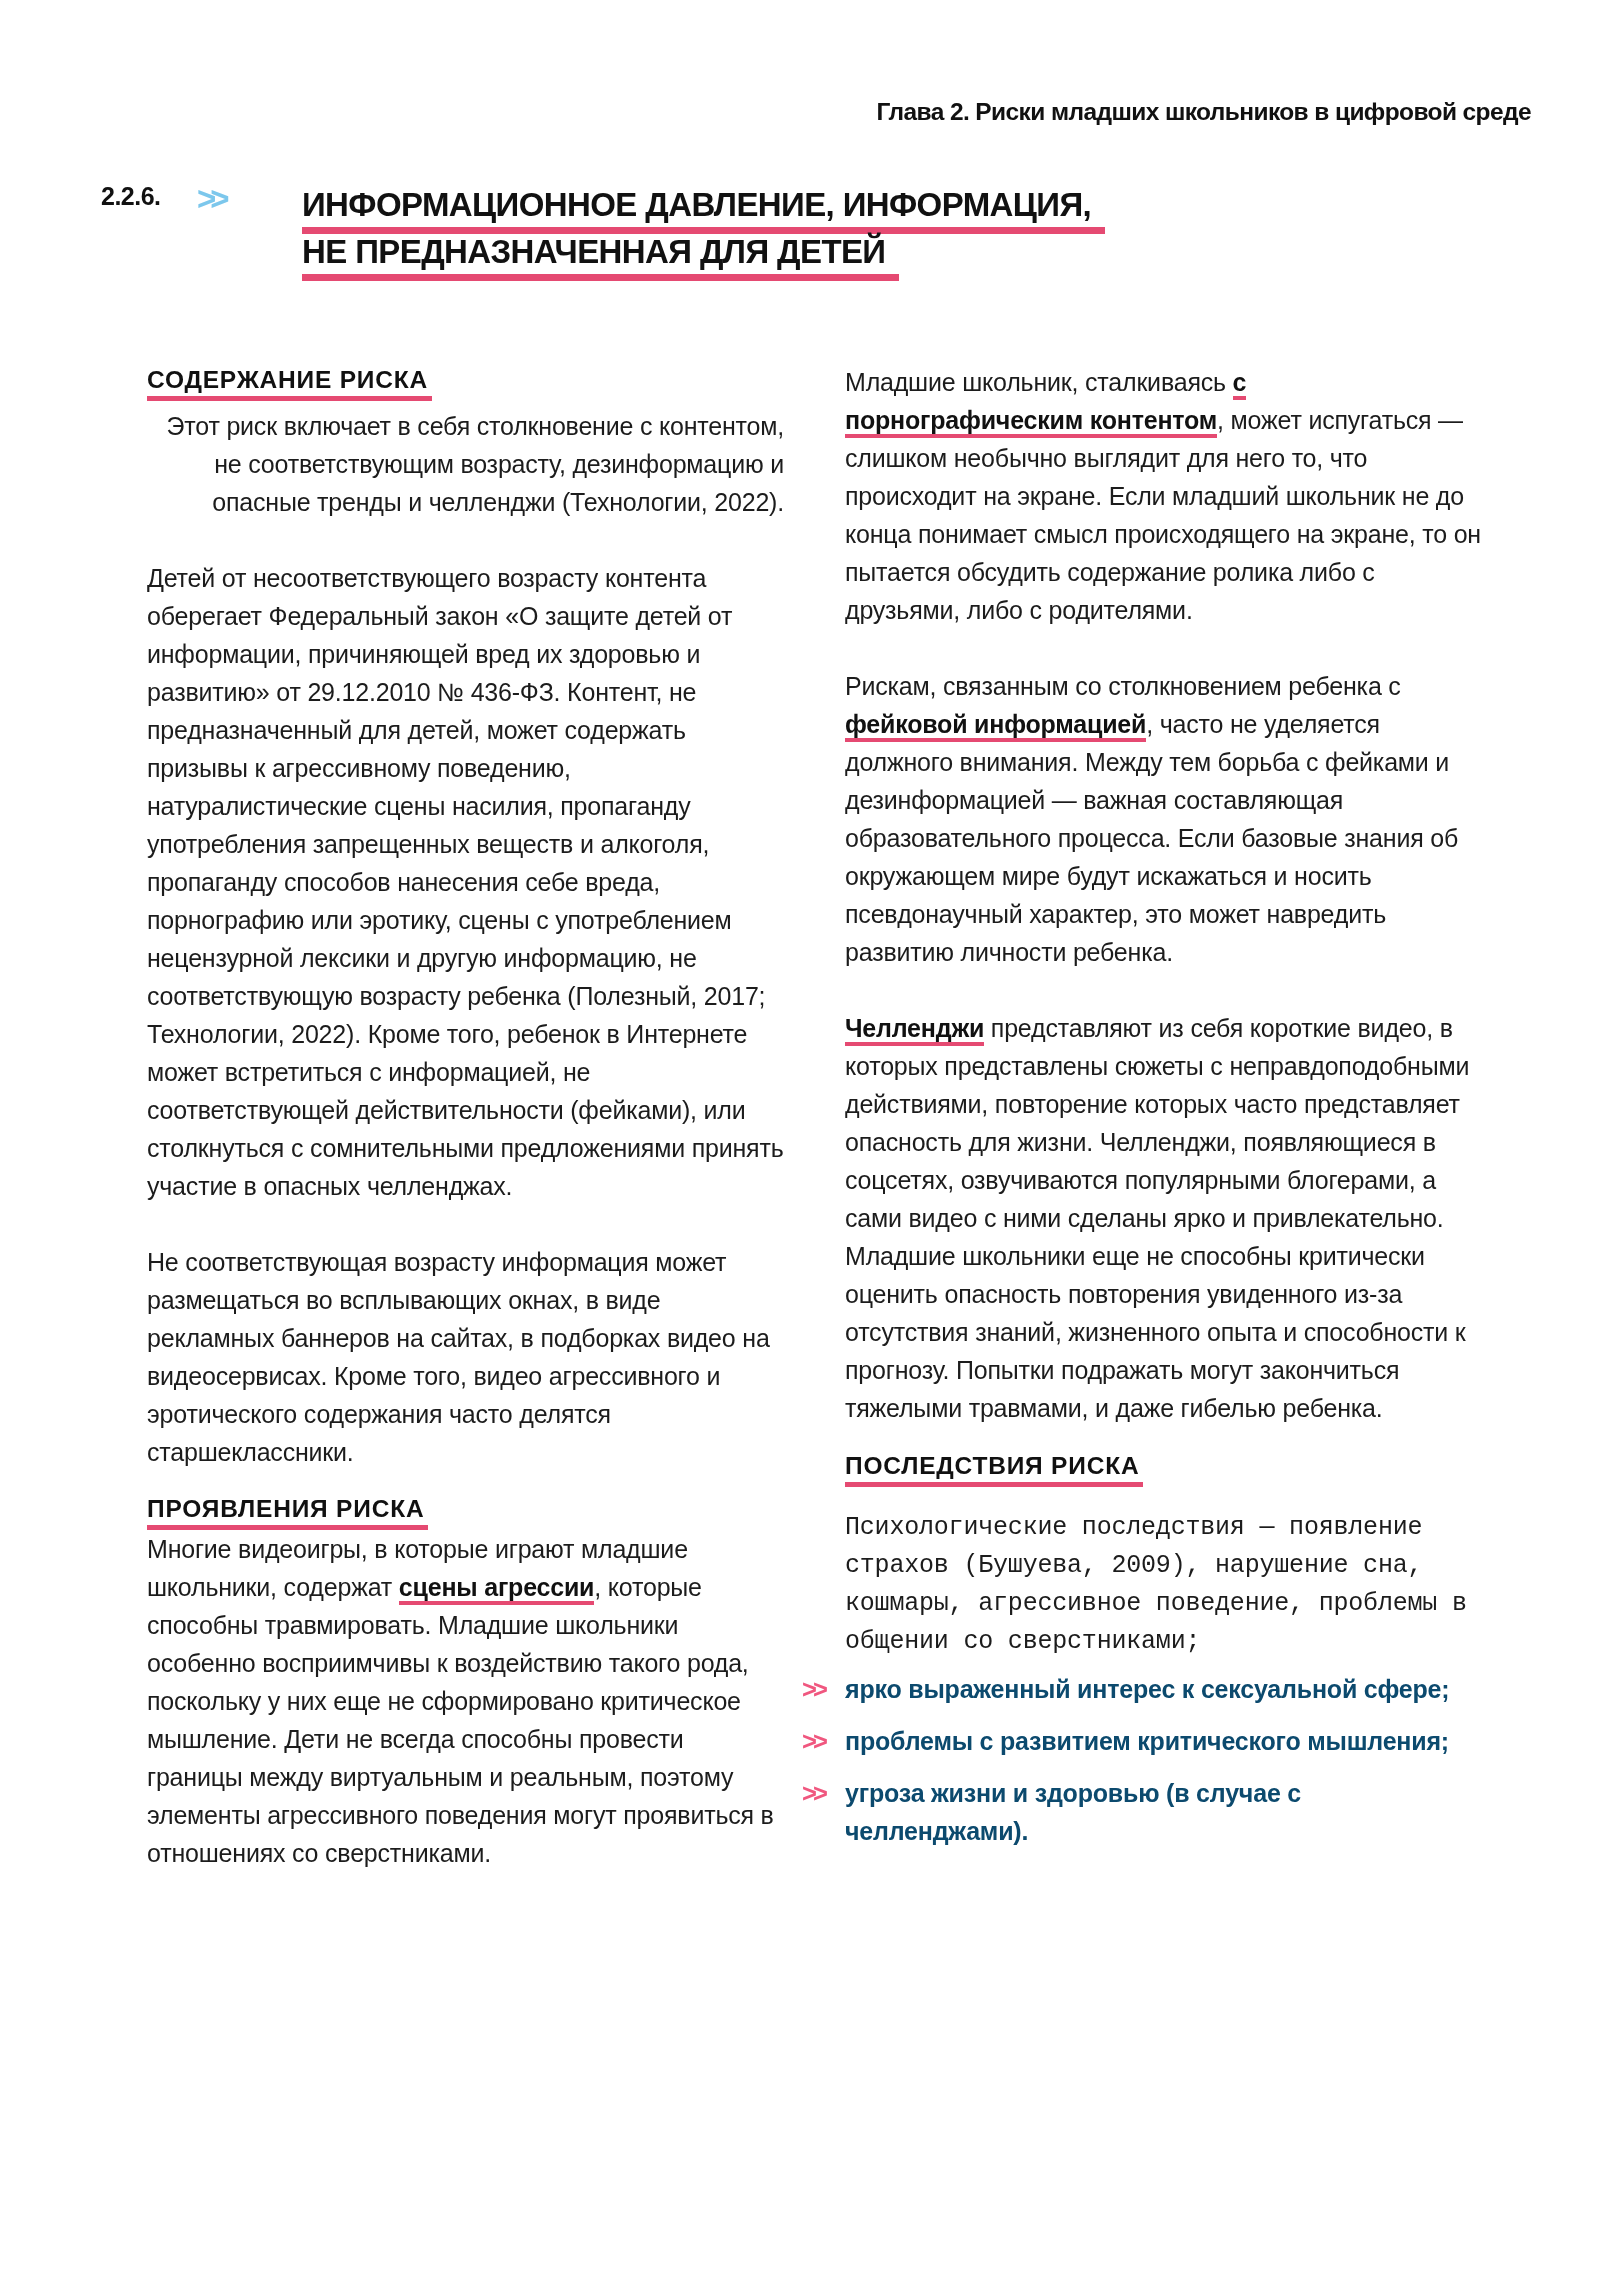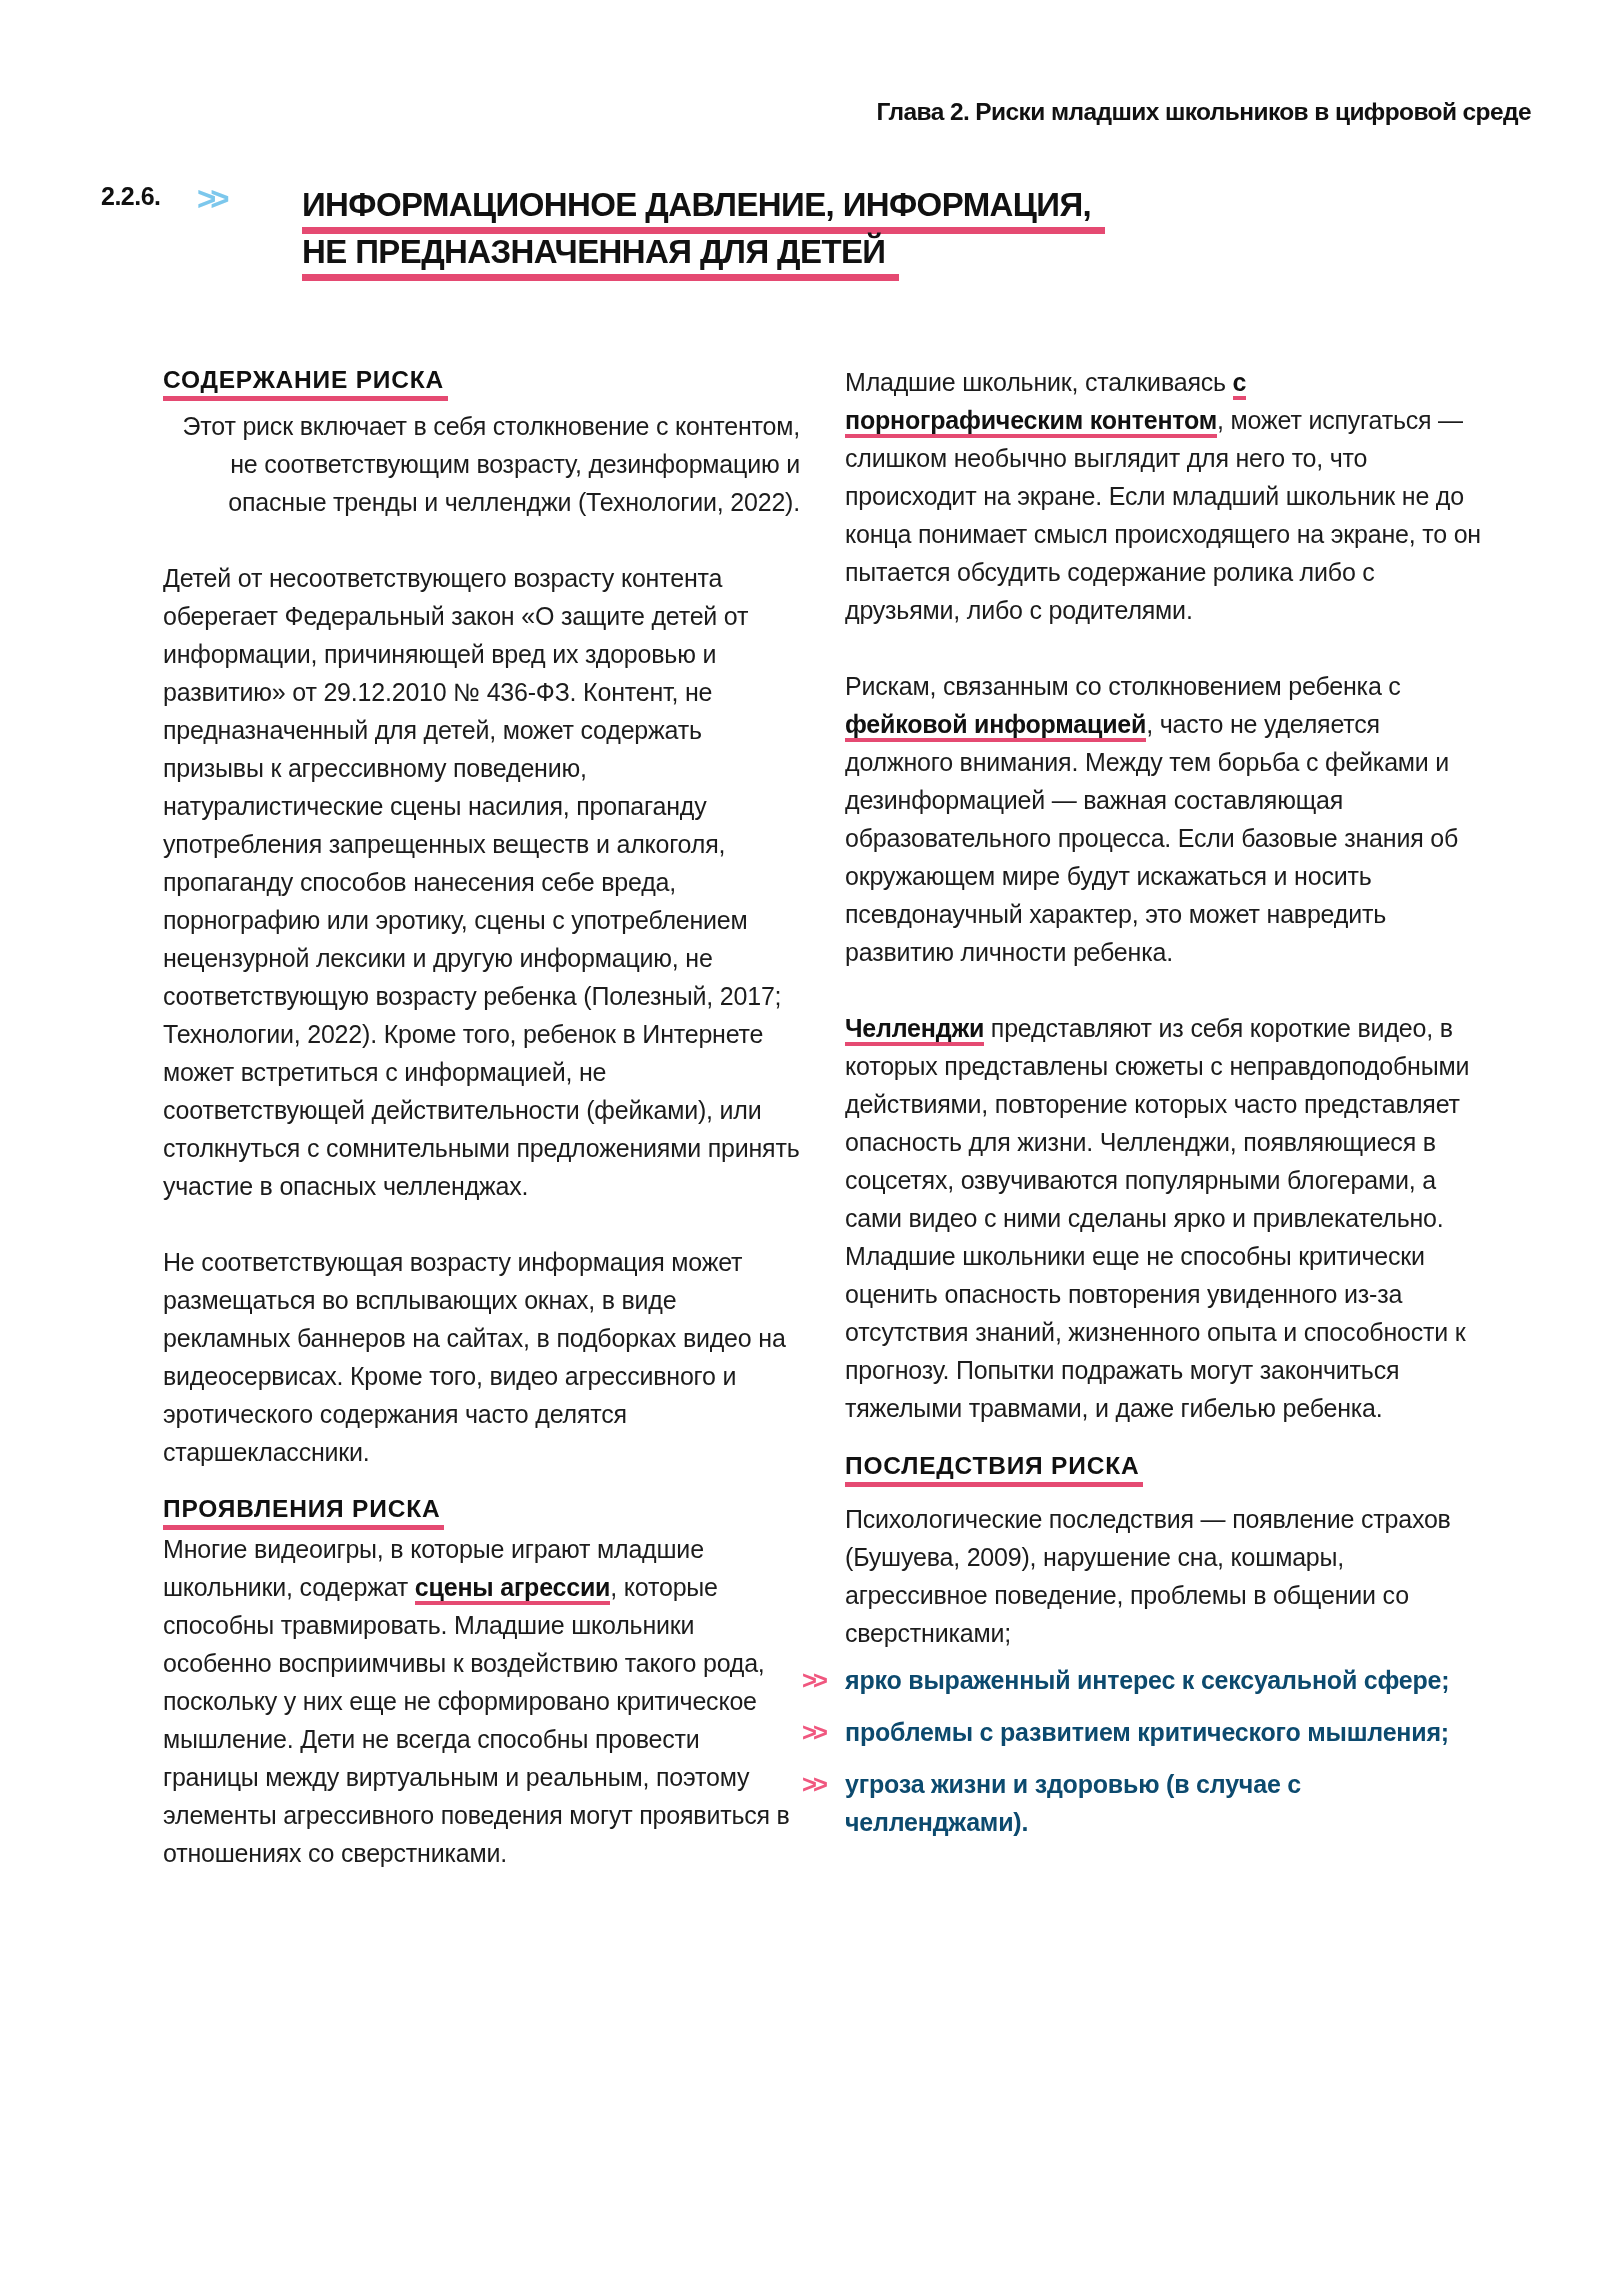--- a/index.html
+++ b/index.html
@@ -9,21 +9,21 @@
          letter-spacing: -0.6px; color: #111; }
   .title-block { position: absolute; left: 101px; top: 182px; }
   .sec-num { position: absolute; left: 0; top: 0; font-size: 25px; font-weight: bold; color: #111; letter-spacing: -0.5px; }
   .sec-arrow { position: absolute; left: 96px; top: -2px; font-size: 33px; font-weight: bold; color: #7cc7ec; letter-spacing: -5.9px; }
   .title-lines { position: absolute; left: 155px; top: 0; width: 882px; }
   .title-line { display: inline-block; font-size: 33px; font-weight: bold; color: #111; letter-spacing: -0.6px;
          line-height: 45px; padding-right: 13.7px; border-bottom: 7.8px solid #e54a72; margin-bottom: 2px;
          position: relative; }
   .title-line-wrap { height: 47px; margin-bottom: 0; margin-left: 46px; }
   .col { position: absolute; width: 637px; }
-  .col-left { left: 147px; top: 363px; margin-left: 16px; }
+  .col-left { left: 147px; top: 363px; }
   .col-right { left: 845px; top: 363px; }
   .section-heading { display: inline-block; font-size: 24.5px; letter-spacing: 0.8px; color: #111;
          padding-right: 3.9px; border-bottom: 5.9px solid #e54a72; line-height: 33px; margin: 0; }
   p { margin: 0; font-size: 25px; line-height: 38px; color: #1c1c1c; letter-spacing: -0.2px; }
   .gap { height: 38px; }
   .hl { font-weight: bold; color: #111; border-bottom: 4.9px solid #e54a72; }
   ul.bullets { list-style: none; margin: 9.8px 0 0 -43px; padding: 0; }
   ul.bullets li { position: relative; padding-left: 43px; margin-bottom: 13.7px; }
   ul.bullets li .arrow { position: absolute; left: 0; top: 0; color: #f0577f; font-weight: bold; font-size: 25.5px; letter-spacing: -3.9px; line-height: 38px; }
   ul.bullets li .txt { font-size: 25px; line-height: 38px; color: #0c4a6e; font-weight: bold; letter-spacing: -0.2px; }
@@ -63,20 +63,20 @@
   <div class="gap"></div>
   <p>
     <span>Рискам, связанным со столкновением ребенка с </span><span class="hl">фейковой информацией</span><span>, часто не уделяется должного внимания. Между тем борьба с фейками и дезинформацией — важная составляющая образовательного процесса. Если базовые знания об окружающем мире будут  искажаться и носить псевдонаучный характер, это может навредить развитию личности ребенка.</span>
   </p>
   <div class="gap"></div>
   <p>
     <span class="hl">Челленджи</span><span> представляют из себя короткие видео, в которых представлены сюжеты с неправдоподобными действиями, повторение которых часто представляет опасность для жизни. Челленджи, появляющиеся в соцсетях, озвучиваются популярными блогерами, а сами видео с ними сделаны ярко и привлекательно. Младшие школьники еще не способны критически оценить опасность повторения увиденного из-за отсутствия знаний, жизненного опыта и способности к прогнозу. Попытки подражать могут закончиться тяжелыми травмами, и даже гибелью ребенка.</span>
   </p>
   <div style="height:21.6px"></div>
   <h3 class="section-heading">ПОСЛЕДСТВИЯ РИСКА</h3>
-  <p style="margin-top:13px;">Психологические последствия — появление страхов (Бушуева, 2009), нарушение сна, кошмары, агрессивное поведение, проблемы в общении со сверстниками;</p>
+  <p style="margin-top:22px;font-family:Liberation Mono, monospace;">Психологические последствия — появление страхов (Бушуева, 2009), нарушение сна, кошмары, агрессивное поведение, проблемы в общении со сверстниками;</p>
   <ul class="bullets">
     <li><span class="arrow">&gt;&gt;</span><span class="txt">ярко выраженный интерес к сексуальной сфере;</span></li>
     <li><span class="arrow">&gt;&gt;</span><span class="txt">проблемы с развитием критического мышления;</span></li>
     <li><span class="arrow">&gt;&gt;</span><span class="txt">угроза жизни и здоровью (в случае с челленджами).</span></li>
   </ul>
 </div>
 
 
 </body></html>

